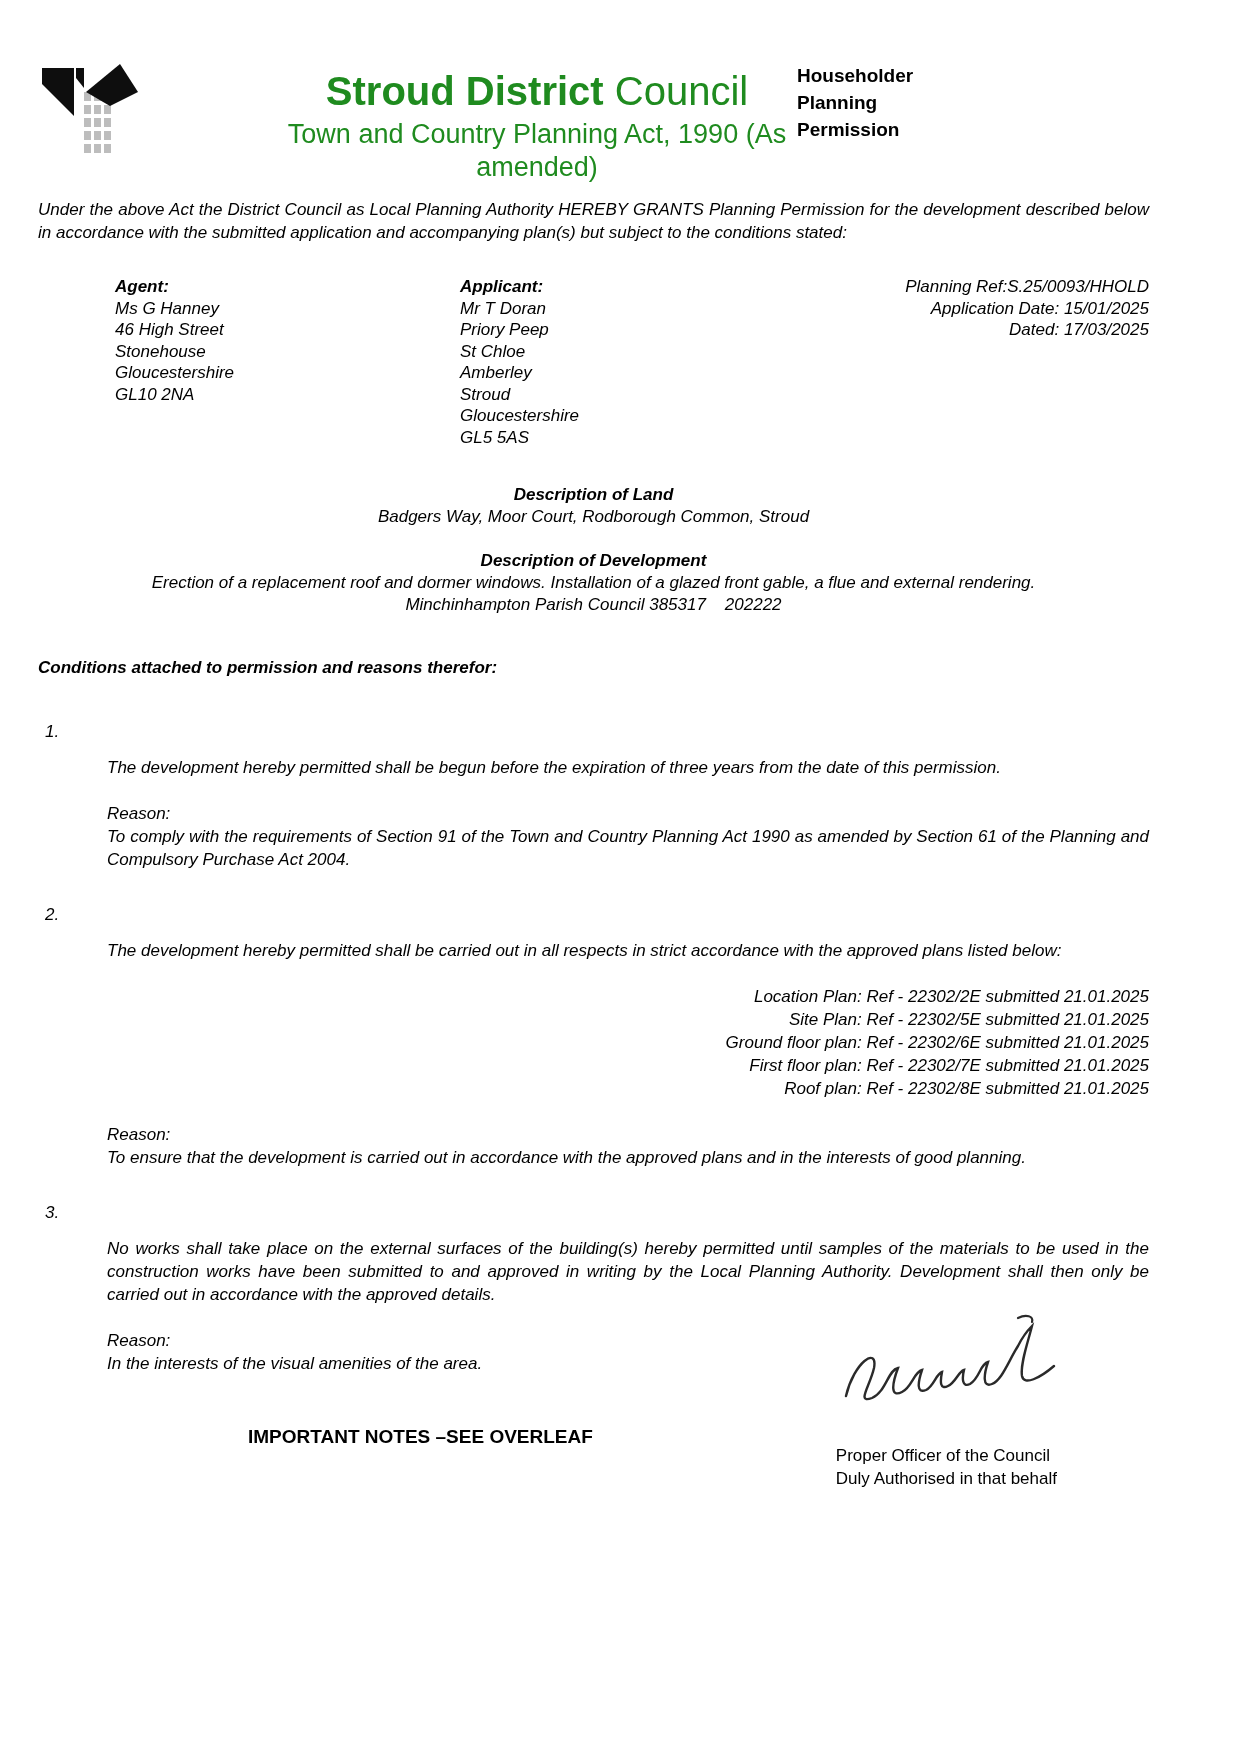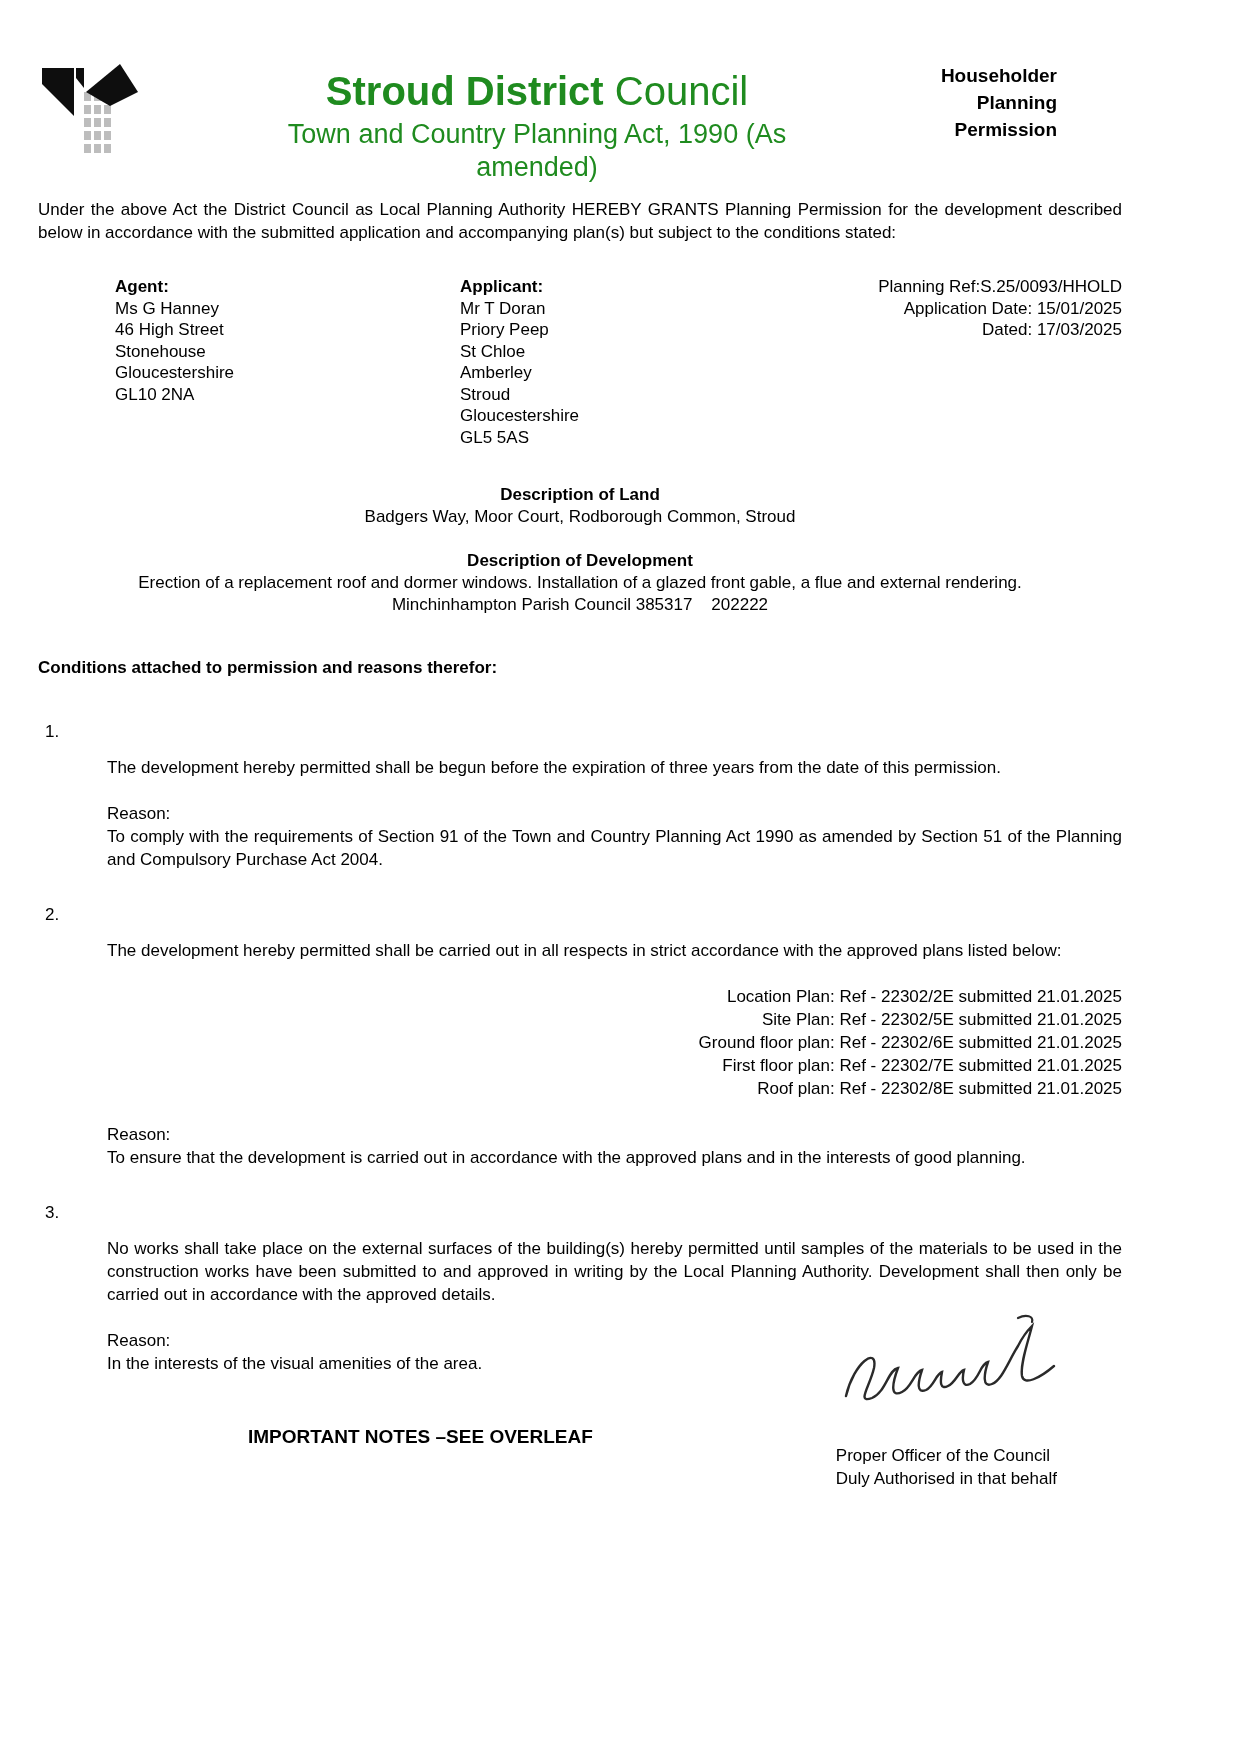--- a/index.html
+++ b/index.html
@@ -5,34 +5,34 @@
   html,body { margin:0; padding:0; background:#ffffff; }
   .page {
     position: relative;
     width: 1241px;
     height: 1754px;
     background:#ffffff;
     font-family: "Liberation Sans", sans-serif;
     color:#000;
     overflow: hidden;
   }
-  .content { padding-left:38px; padding-right:119px; }
+  .content { padding-left:38px; padding-right:92px;font-style:italic; }
 
   
   .header { position:relative; height:190px; }
   .logo { position:absolute; left:40px; top:62px; width:102px; height:98px; }
   .title-block {
     position:absolute; left:272px; top:68px; width:530px; text-align:center;
   }
   .title-line { font-size:40px; line-height:46px; }
   .title-bold { font-weight:bold; }
   .subtitle { font-size:27px; line-height:33px; margin-top:4px; }
   .corner {
     position:absolute; right:184px; top:62px; width:260px;
-    text-align:right; font-size:19px; font-weight:bold; line-height:27px;
+    font-size:19px; font-weight:bold; line-height:27px;
   }
 
   
   .intro {
     margin-top:8px; font-size:17px; line-height:23px; text-align:justify;
   }
 
   
   .parties {
     margin-top:32px;
@@ -160,21 +160,21 @@
     <div class="sec-cond">Conditions attached to permission and reasons therefor:</div>
 
     <div class="conditions">
 
       <div class="condition">
         <div class="cond-num">1.</div>
         <div class="cond-body">
           <div class="cond-text">The development hereby permitted shall be begun before the expiration of three years from the date of this permission.</div>
           <div class="cond-gap"></div>
           <div>Reason:</div>
-          <div class="reason-text">To comply with the requirements of Section 91 of the Town and Country Planning Act 1990 as amended by Section 51 of the Planning and Compulsory Purchase Act 2004.</div>
+          <div class="reason-text">To comply with the requirements of Section 91 of the Town and Country Planning Act 1990 as amended by Section 61 of the Planning and Compulsory Purchase Act 2004.</div>
         </div>
       </div>
 
       <div class="condition">
         <div class="cond-num">2.</div>
         <div class="cond-body">
           <div class="cond-text">The development hereby permitted shall be carried out in all respects in strict accordance with the approved plans listed below:</div>
           <div class="cond-gap"></div>
           <div class="plan-line">Location Plan: Ref - 22302/2E submitted 21.01.2025</div>
           <div class="plan-line">Site Plan: Ref - 22302/5E submitted 21.01.2025</div>

